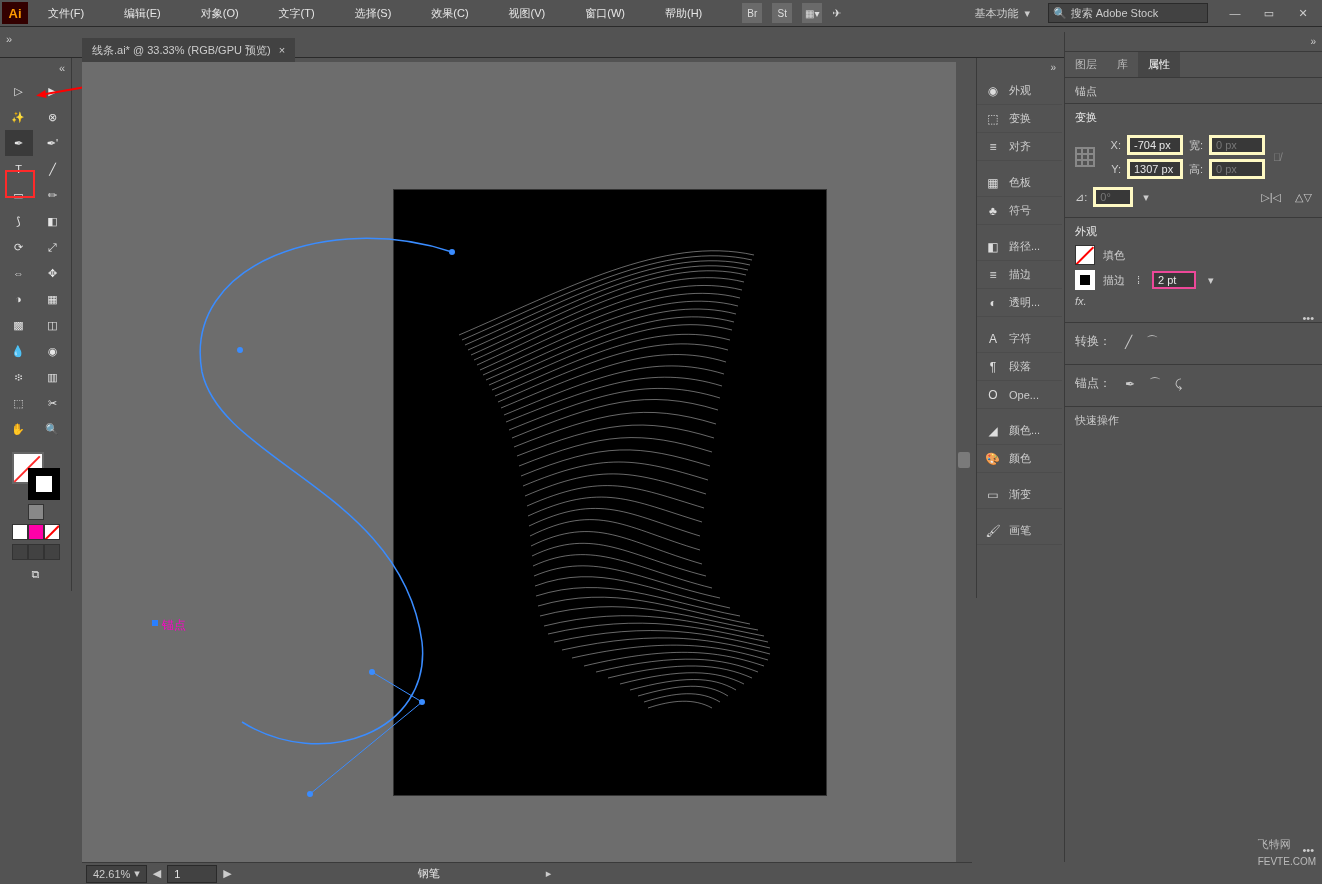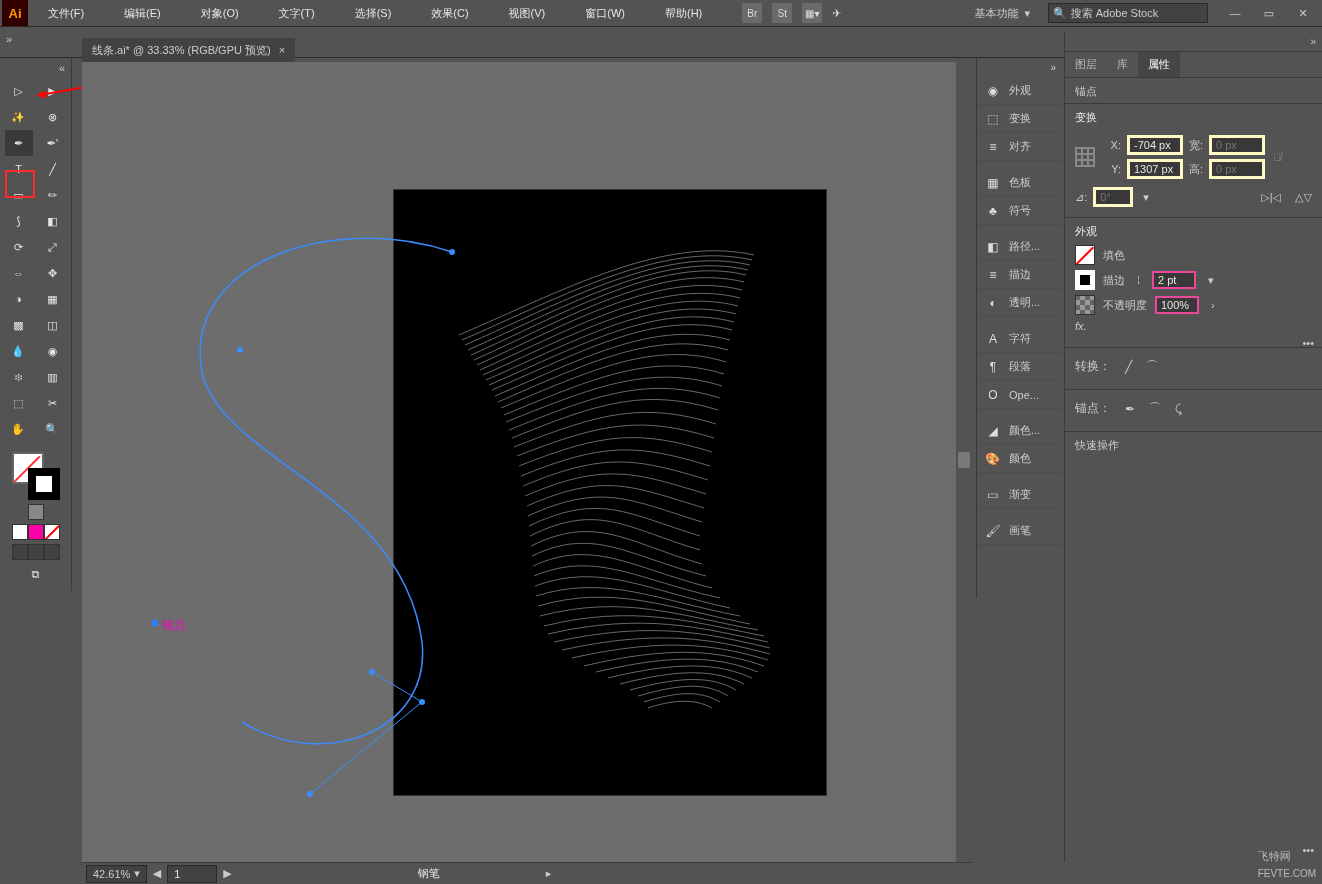--- a/index.html
+++ b/index.html
@@ -1,18 +1,18 @@
 <!DOCTYPE html>
 <html><head>
 <meta charset="utf-8">
 <style>
 *{margin:0;padding:0;box-sizing:border-box;font-family:"Microsoft YaHei",Arial,sans-serif;font-size:11px;color:#ccc;user-select:none}
 body{width:1322px;height:884px;background:#535353;overflow:hidden;position:relative}
 .topbar{height:26px;background:#535353;display:flex;align-items:center;padding:0 2px}
-.ai-logo{width:26px;height:28px;background:#330000;display:flex;align-items:center;justify-content:center;color:#ff9a00;font-weight:bold;font-size:13px}
+.ai-logo{width:26px;height:22px;background:#330000;display:flex;align-items:center;justify-content:center;color:#ff9a00;font-weight:bold;font-size:13px}
 .menu{display:flex;align-items:center;height:26px}
 .menu-item{padding:0 20px;height:26px;display:flex;align-items:center;cursor:default;color:#e6e6e6}
 .top-icons{display:flex;align-items:center;gap:10px;margin-left:20px}
 .top-icon{width:20px;height:20px;background:#6a6a6a;display:flex;align-items:center;justify-content:center;font-size:10px;color:#ddd}
 .workspace-sel{margin-left:auto;display:flex;align-items:center;gap:6px;padding:0 8px;color:#e6e6e6}
 .search-box{width:160px;height:20px;background:#424242;border:1px solid #2a2a2a;display:flex;align-items:center;padding:0 4px;margin-left:10px;color:#888}
 .win-controls{display:flex;margin-left:10px}
 .win-btn{width:34px;height:20px;display:flex;align-items:center;justify-content:center;color:#ccc}
 .ctrl-bar{height:32px;background:#535353;border-top:1px solid #2a2a2a;border-bottom:1px solid #2a2a2a;position:relative}
 .ctrl-collapse{position:absolute;right:6px;top:6px;color:#ccc}
@@ -68,21 +68,21 @@
 .mini-input{width:44px;height:18px;background:#383838;border:2px solid #ec4899;color:#e6e6e6;padding:0 4px;font-size:11px}
 .chev{color:#ccc;padding:0 4px}
 .fx{font-style:italic;color:#ccc}
 .toolbar-icons{display:flex;gap:14px;align-items:center;padding:4px 0}
 .toolbar-icons span{color:#ccc;font-size:12px}
 .more-dots{position:absolute;right:8px;color:#ccc}
 .red-arrow{position:absolute;left:40px;top:94px;width:150px;height:2px;background:#ff0000;transform:rotate(-10deg);transform-origin:left center;pointer-events:none}
 .red-arrow::after{content:'';position:absolute;left:-4px;top:-3px;width:0;height:0;border-right:10px solid #ff0000;border-top:4px solid transparent;border-bottom:4px solid transparent}
 .status-bar{position:absolute;left:82px;bottom:0;width:890px;height:22px;background:#535353;border-top:1px solid #3a3a3a;display:flex;align-items:center;gap:6px;padding:0 4px}
 .status-field{height:18px;background:#424242;border:1px solid #2a2a2a;padding:0 6px;display:flex;align-items:center;color:#e6e6e6}
-.watermark{position:absolute;right:6px;bottom:4px;color:#fff;font-size:14px;opacity:.85;font-family:Arial}
+.watermark{position:absolute;right:6px;bottom:16px;color:#fff;font-size:14px;opacity:.85;font-family:Arial}
 .watermark small{color:#ccc;font-size:10px}
 svg{overflow:visible}
 .angle-row{display:flex;align-items:center;gap:6px;margin-top:4px}
 </style>
 </head>
 <body>
 
 <div class="topbar">
   <div class="ai-logo">Ai</div>
   <div class="menu">
@@ -384,26 +384,20 @@
       <span>填色</span>
     </div>
     <div class="appearance-row">
       <div class="app-sw stroke"></div>
       <span>描边</span>
       <span class="chev">⁞</span>
       <input class="mini-input" value="2 pt" style="">
       <span class="chev">▾</span>
     </div>
     <div class="appearance-row">
-      <div class="app-sw checker"></div>
-      <span>不透明度</span>
-      <input class="mini-input" value="100%" style="">
-      <span class="chev">›</span>
-    </div>
-    <div class="appearance-row">
       <span class="fx">fx.</span>
     </div>
     <span class="more-dots">•••</span>
   </div>
   <div class="prop-section">
     <div class="toolbar-icons">
       <span>转换：</span>
       <span>╱</span>
       <span>⌒</span>
     </div>

